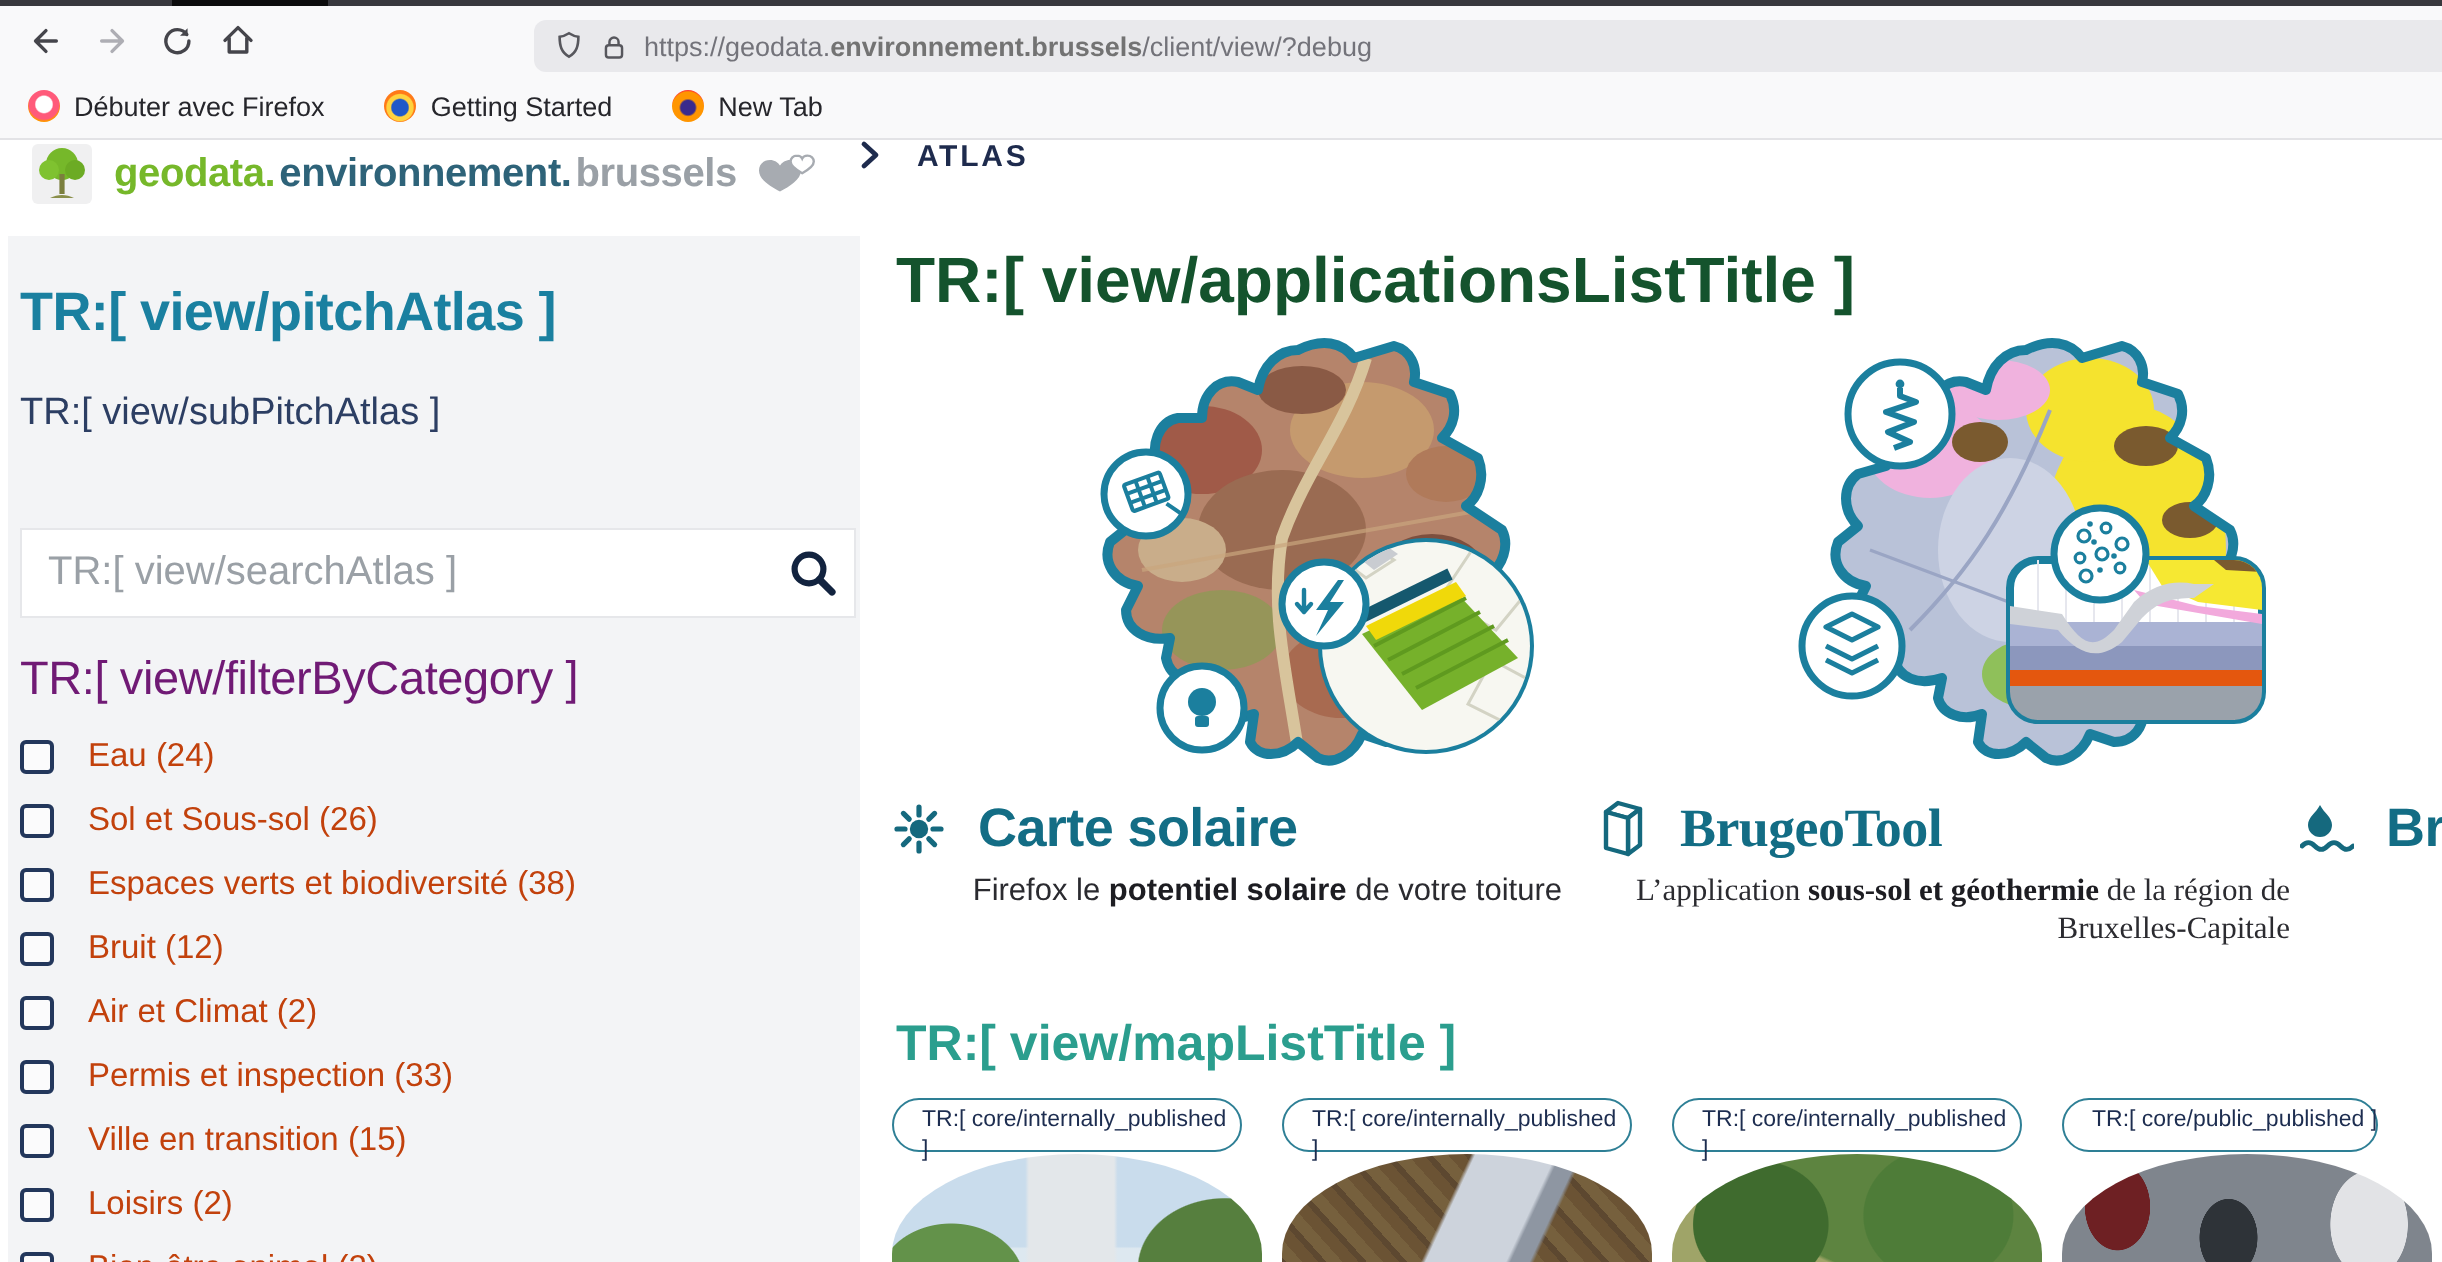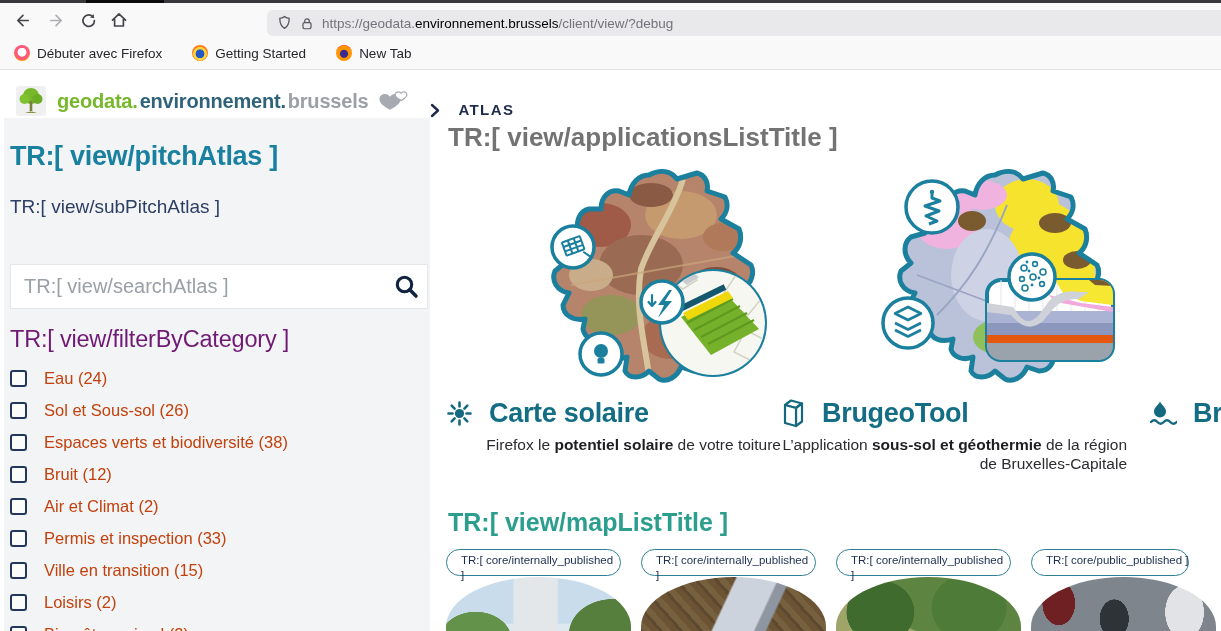--- a/index.html
+++ b/index.html
@@ -17,25 +17,25 @@
                border-bottom:1px solid #e3e3e6; display:flex; align-items:center; }
   .bm-item   { display:flex; align-items:center; gap:7px; margin-left:14px; font-size:13.5px; color:#26262b; }
   .bm-item + .bm-item { margin-left:30px; }
   .bm-ico    { width:16px; height:16px; border-radius:50%; display:inline-block; }
   .bm-ico.f1 { background:radial-gradient(circle at 50% 45%, #fff 0 34%, #ff5a7a 40% 62%, #ff9500 70% 100%); }
   .bm-ico.f2 { background:radial-gradient(circle at 50% 55%, #2058c8 0 34%, #ffd23e 40% 55%, #ff7a18 60% 82%, #e23a2e 86% 100%); }
   .bm-ico.f3 { background:radial-gradient(circle at 50% 55%, #3a2a8c 0 30%, #ff9500 38% 66%, #ff3b30 72% 100%); }
   .urlbar    { position:absolute; left:267px; right:-8px; top:7px; height:26px; background:#e9e9ec;
                border-radius:6px; display:flex; align-items:center; padding-left:10px; gap:8px; }
   .url-text  { font-size:13.5px; color:#73737a; white-space:nowrap; }
-  .url-text b{ color:#000000; font-weight:400; }
+  .url-text b{ color:#737373; font-weight:700; }
 
   
   .site-header { position:absolute; left:0; top:70px; width:1221px; height:48px; background:#fff;
-                 display:flex; align-items:flex-end; }
+                 display:flex; align-items:flex-start; }
   .logo-group  { display:flex; align-items:center; margin-left:15px; gap:2px; }
   .logo-word   { font-size:20px; font-weight:700; letter-spacing:-0.2px; }
   .lg-green    { color:#76b82a; }
   .lg-teal     { color:#2e6379; }
   .lg-gray     { color:#9aa0a6; font-weight:700; }
   .crumb-sep   { margin:0 18px 0 22px; display:flex; align-items:center; }
   .crumb       { font-size:15px; font-weight:700; letter-spacing:1.4px; color:#1e2b4d; }
 
   
   .sidebar { position:absolute; left:4px; top:118px; width:430px; height:513px; background:#f3f4f6; padding:0 6px; }
@@ -50,23 +50,23 @@
                  font-family:"Liberation Sans","DejaVu Sans",sans-serif; }
   .search-input::placeholder { color:#9aa0a6; }
   .search-btn  { position:absolute; right:8px; top:9px; width:28px; height:28px; background:none; border:none; cursor:pointer; }
   .filter-title{ margin-top:17px; font-size:23.5px; font-weight:400; color:#701a75; letter-spacing:-0.2px; }
   .cat-list    { margin-top:16px; }
   .cat-row     { display:flex; align-items:center; gap:17px; margin-bottom:13px; }
   .cat-box     { width:17px; height:17px; border:2px solid #23375c; border-radius:3px; background:#fbfbfc; flex:0 0 auto; }
   .cat-label   { font-size:16.5px; font-weight:400; color:#c2410c; }
 
   
-  .apps-title { position:absolute; left:18px; top:4px; font-size:26px; font-weight:800; color:#737373; }
+  .apps-title { position:absolute; left:18px; top:4px; font-size:32px; font-weight:800; color:#14532d; }
   .app-card   { position:absolute; top:47px; width:345px; height:330px;text-align:right; }
-  #app1 { left:16px; width:335px; } #app2 { left:352px; } #app3 { left:720px; }
+  #app1 { left:16px; width:335px; } #app2 { left:370px;font-family:Liberation Serif, serif; } #app3 { left:720px; }
   .app-ill    { width:250px; height:220px; }
   #app1 .app-ill { margin-left:9px; } #app2 .app-ill { margin-left:12px; }
   .app-title-row { display:flex; align-items:center; gap:16px; margin-top:7px; height:34px; }
   .app-name   { font-size:27px; font-weight:800; color:#136d85; letter-spacing:-0.3px; }
   .app-desc   { margin-top:5px; font-size:15.5px; line-height:19px; color:#2b2b30; }
   .app-desc b { color:#1d1d22; }
   #app3 .app-desc span { display:block; }
 
   
   .maps-title { position:absolute; left:18px; top:390px; font-size:25px; font-weight:800; color:#2b9e8e; }

